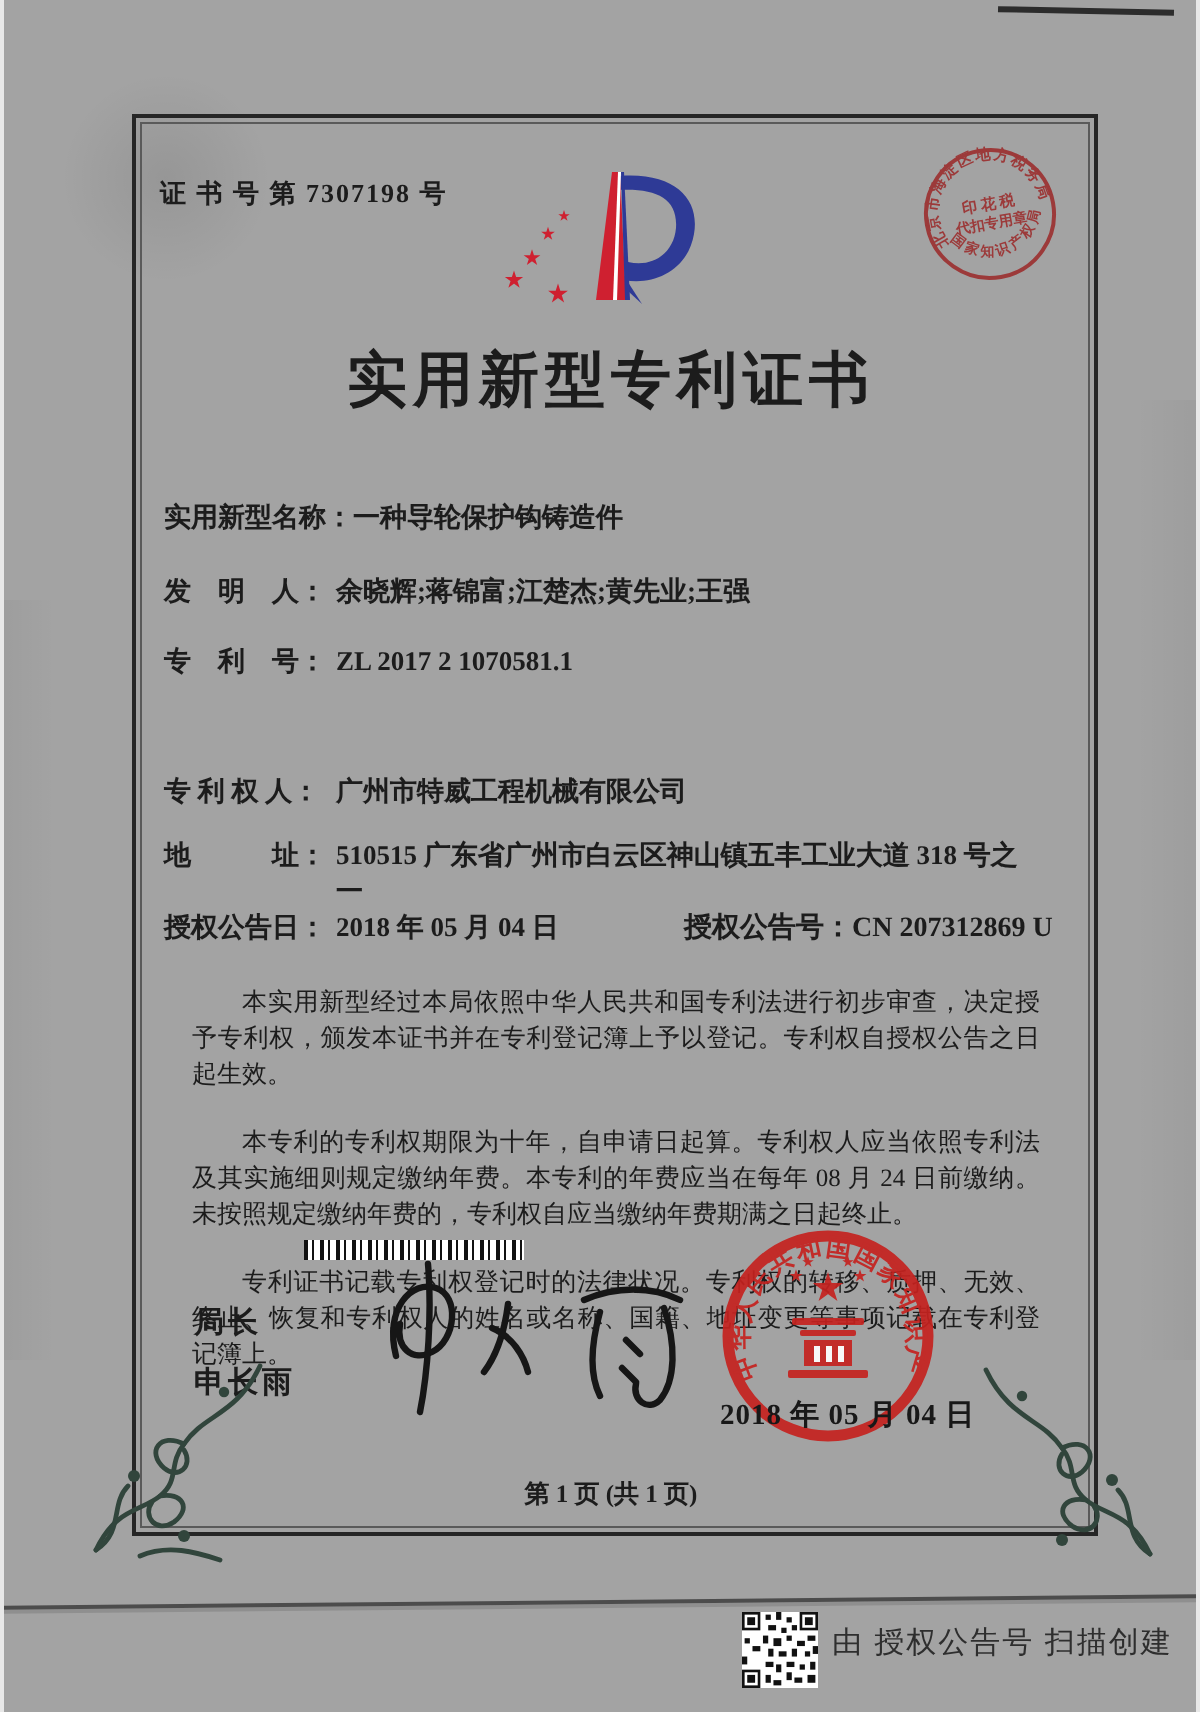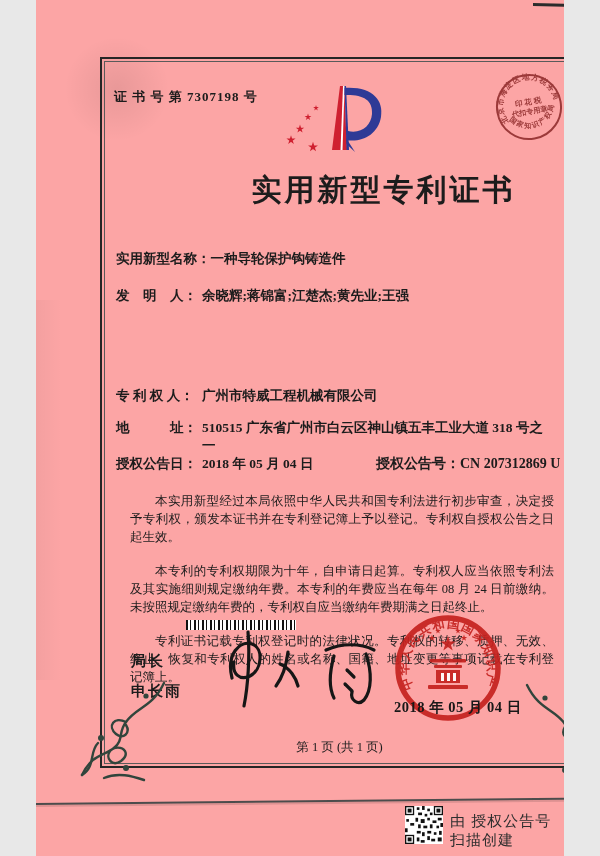--- a/index.html
+++ b/index.html
@@ -1,54 +1,54 @@
 <!DOCTYPE html>
 <html><head>
 <meta charset="utf-8">
 <style>
   html,body{margin:0;padding:0;background:#e8e8e8;}
   .page{
-    position:relative;width:528px;height:856px;margin:0 auto;
-    background:#fca5a5;overflow:hidden;
+    position:relative;width:596px;height:856px;margin:0 auto;
+    background:#a3a3a3;overflow:hidden;
     font-family:"Liberation Serif","DejaVu Serif",serif;color:#1c1c1c;
   }
   .abs{position:absolute;}
   
   .smudge{position:absolute;pointer-events:none;}
   .sm1{left:6px;top:14px;width:150px;height:150px;background:radial-gradient(closest-side,rgba(0,0,0,.08),transparent 70%);}
   .sm2{left:-14px;top:300px;width:40px;height:380px;background:linear-gradient(90deg,rgba(0,0,0,.05),transparent);}
   .sm3{left:566px;top:200px;width:34px;height:480px;background:linear-gradient(270deg,rgba(0,0,0,.04),transparent);}
   .top-artifact{left:497px;top:4px;width:88px;height:3px;background:#2c2c2c;transform:rotate(1.2deg);}
   .page-edge-line{left:-3px;top:800px;width:606px;height:2px;background:#4c4c4c;transform:rotate(-0.55deg);box-shadow:0 2px 0 rgba(0,0,0,.12);}
   
   .frame{left:64px;top:57px;width:479px;height:707px;border:2.5px solid #262626;}
   .frame-inner{position:absolute;inset:2px;border:1px solid #5a5a5a;}
   
   .cert-no{left:78px;top:88px;font-size:13px;font-weight:bold;letter-spacing:1px;}
   .logo{left:246px;top:84px;}
   .tax-stamp{left:456px;top:70px;transform:rotate(-10deg);}
-  .title{left:64px;top:170px;width:479px;text-align:center;font-size:30px;font-weight:bold;letter-spacing:3px;padding-left:44px;}
+  .title{left:64px;top:170px;width:479px;text-align:center;font-size:30px;font-weight:bold;letter-spacing:3px;}
   
   .field-row{left:80px;width:440px;font-size:13.5px;font-weight:bold;line-height:17px;}
   .field-row .lbl{display:inline-block;min-width:86px;}
   .addr2{left:166px;top:437px;font-size:13.5px;font-weight:bold;}
   .grant-no{left:340px;top:455px;font-size:14px;font-weight:bold;}
   
   .paras{left:78px;top:476px;width:456px;font-size:12.5px;line-height:18px;text-align:justify;}
   .paras p{margin:16px;text-indent:2em;}
   
   .barcode{left:150px;top:620px;width:110px;height:10px;
     background:repeating-linear-gradient(90deg,#111 0 2px,#fff 2px 4px,#111 4px 5px,#fff 5px 8px);}
   .director-label{left:95px;top:652px;font-size:15px;font-weight:bold;letter-spacing:2px;}
   .director-name{left:95px;top:682px;font-size:15px;font-weight:bold;letter-spacing:2px;text-align:center;}
   .signature{left:182px;top:626px;}
   
   .seal{left:350px;top:606px;}
   .seal-date{left:358px;top:698px;width:190px;font-size:14.5px;font-weight:bold;letter-spacing:.5px;color:#181818;}
-  .footer-page{left:64px;top:739px;width:479px;text-align:center;font-size:12.5px;font-weight:normal;}
+  .footer-page{left:64px;top:739px;width:479px;text-align:center;font-size:12.5px;font-weight:bold;}
   .flourish{pointer-events:none;}
   .flourish.left{left:38px;top:680px;}
   .flourish.right{left:486px;top:682px;transform:scaleX(-1);}
   
   .qr{left:369px;top:806px;}
   .scanner-note{left:414px;top:812px;font-size:15px;letter-spacing:1px;color:#2e2e2e;font-family:"Liberation Sans","DejaVu Sans",sans-serif;}
 </style>
 </head>
 <body>
 
@@ -96,20 +96,23 @@
     <text x="37" y="44" text-anchor="middle" font-size="7.2" fill="#9c3a3a" font-weight="bold">代扣专用章</text>
   </svg>
 
   <div class="abs title">实用新型专利证书</div>
 
   <div class="abs field-row" style="top:287px">
     <span class="lbl">发　明　人：</span><span>余晓辉;蒋锦富;江楚杰;黄先业;王强</span>
   </div>
   <div class="abs field-row" style="top:250px">
     <span class="lbl">实用新型名称：</span><span>一种导轮保护钩铸造件</span>
+  </div>
+  <div class="abs field-row" style="top:322px">
+    <span class="lbl">专　利　号：</span><span>ZL 2017 2 1070581.1</span>
   </div>
   <div class="abs field-row" style="top:387px">
     <span class="lbl">专 利 权 人：</span><span>广州市特威工程机械有限公司</span>
   </div>
   <div class="abs field-row" style="top:419px">
     <span class="lbl">地　　　址：</span><span>510515 广东省广州市白云区神山镇五丰工业大道 318 号之</span>
   </div>
   <div class="abs addr2">一</div>
   <div class="abs field-row" style="top:455px">
     <span class="lbl">授权公告日：</span><span>2018 年 05 月 04 日</span>

